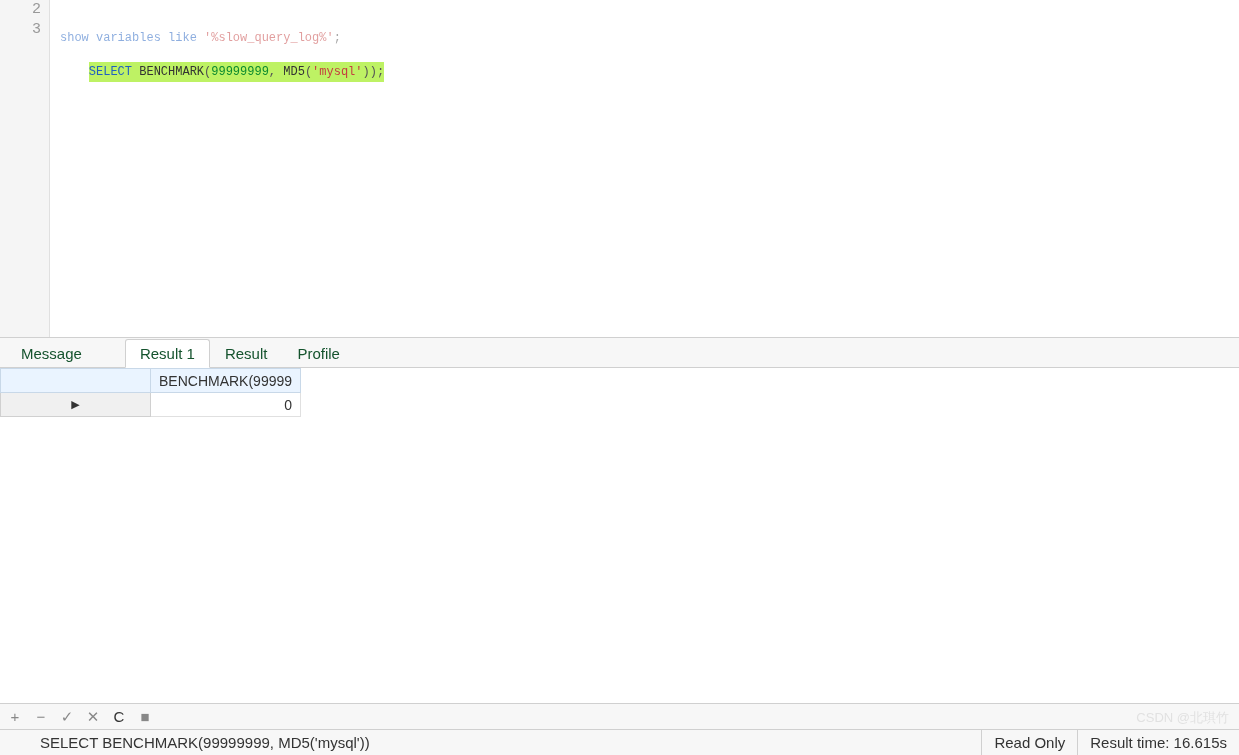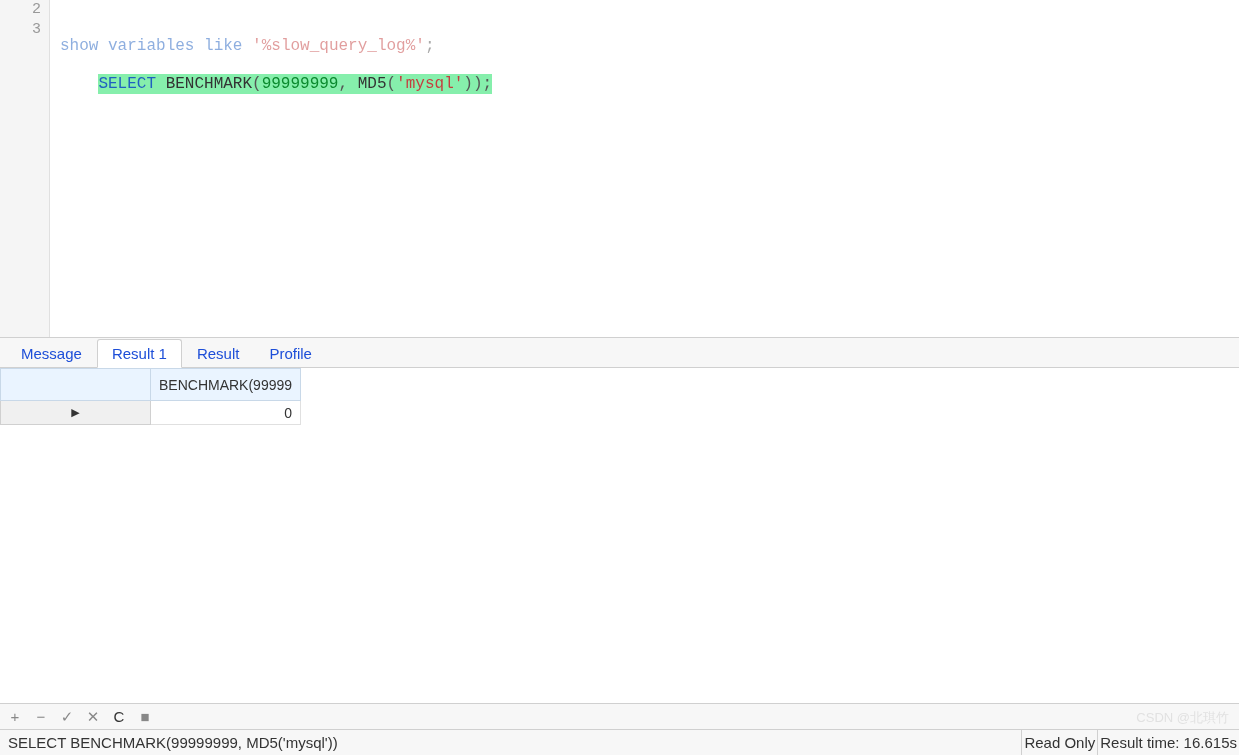--- a/index.html
+++ b/index.html
@@ -27,74 +27,75 @@
       font-family: Consolas, "Courier New", monospace;
       font-size: 15px;
       color: #999;
       text-align: right;
       padding-right: 8px;
     }
     .gutter-line { height: 20px; line-height: 20px; }
     .code-area {
       flex: 1;
       font-family: Consolas, "Courier New", monospace;
-      font-size: 16px;
+      font-size: 12px;
       padding-left: 10px;
       padding-top: 0;
       white-space: pre;
       position: relative;
     }
     .code-line { height: 20px; line-height: 20px; }
-    .code-line.highlighted { background: #86efac; display: inline-block; }
+    .code-line.highlighted { background: #bef264; display: inline-block; }
     .kw { color: #2060c0; }
     .num { color: #0b8a2e; }
     .fn { color: #333; }
     .str { color: #c43f3f; }
     .punct { color: #555; }
     .faded { color: #888; opacity: 0.5; }
 
     .tabs-bar {
       display: flex;
       border-bottom: 1px solid #d0d0d0;
       background: #f7f7f7;
       height: 30px;
       align-items: flex-end;
       padding-left: 6px;
     }
     .tab {
       padding: 5px 14px;
       font-size: 15px;
-      color: #1d4ed8;
+      color: #14532d;
       border: 1px solid transparent;
       cursor: pointer;
       position: relative;
       top: 1px;
     }
     .tab.active {
       background: #fff;
       border: 1px solid #d0d0d0;
       border-bottom: 1px solid #fff;
       border-radius: 3px 3px 0 0;
+      margin-left: 28px;
     }
 
     .results-pane {
       flex: 1;
       background: #fff;
       overflow: auto;
       position: relative;
     }
     .result-table { border-collapse: collapse; }
     .result-table th {
       background: #eaf4ff;
       border: 1px solid #c8d8e8;
       padding: 3px 8px;
       font-weight: normal;
       font-size: 14px;
       text-align: left;
-      height: 32px;
+      height: 24px;
       min-width: 150px;
     }
     .row-indicator-col {
       width: 18px; min-width: 18px;
       background: #f0f0f0;
       border: 1px solid #d0d0d0;
     }
     .row-indicator-cell {
       width: 18px; min-width: 18px;
       background: #f0f0f0;
@@ -135,24 +136,25 @@
       background: #f7f7f7;
       display: flex;
       align-items: center;
       font-size: 15px;
     }
     .status-query {
       flex: 1;
       padding-left: 8px;
       overflow: hidden;
       white-space: nowrap;
+      margin-left: 32px;
     }
     .status-cell {
       border-left: 1px solid #d0d0d0;
-      padding: 0 2px;
+      padding: 0 12px;
       height: 100%;
       display: flex;
       align-items: center;
     }
     .watermark {
       position: absolute;
       right: 10px;
       bottom: 28px;
       color: #ccc;
       font-size: 13px;

